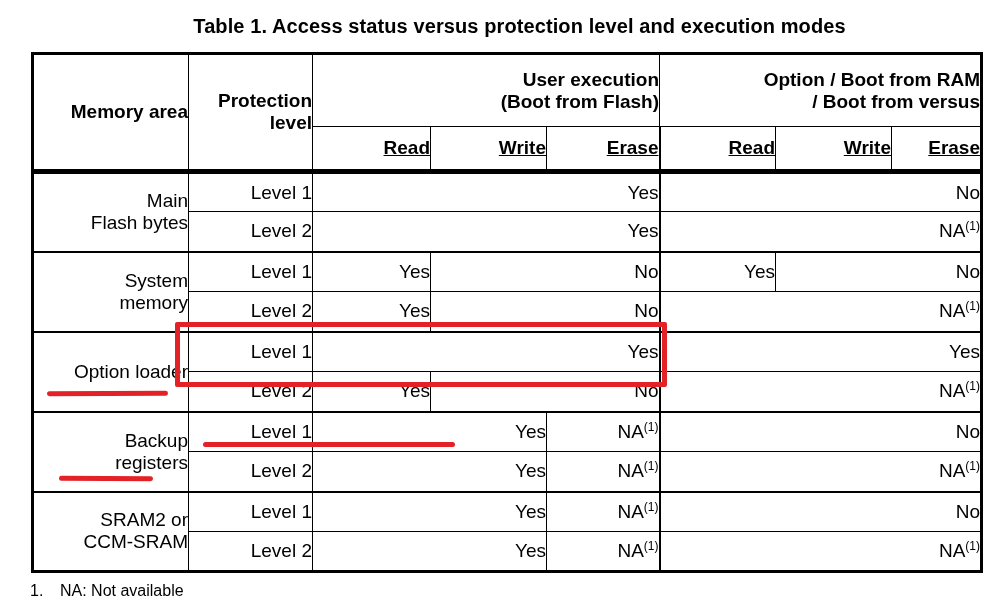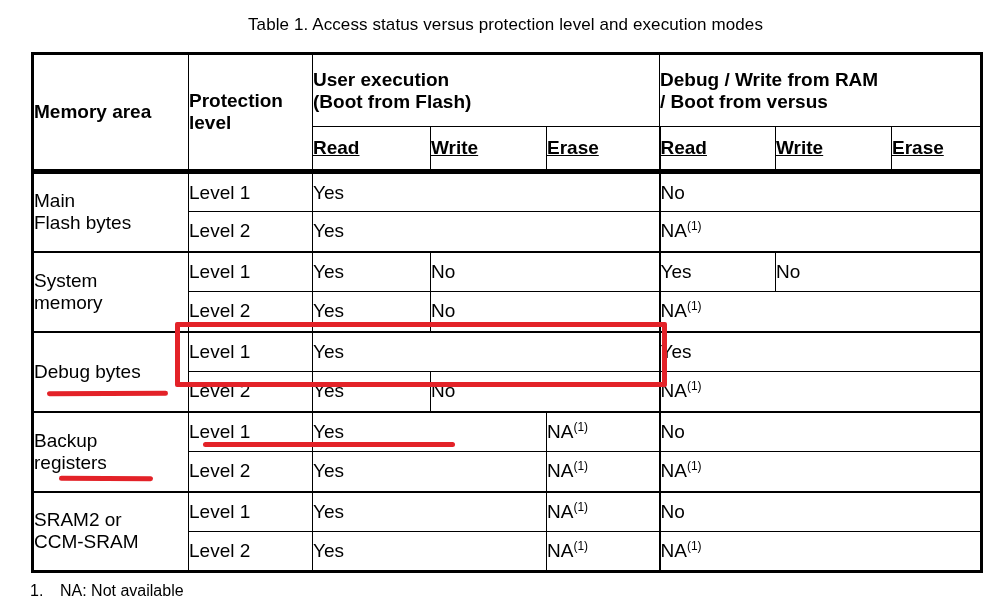--- a/index.html
+++ b/index.html
@@ -8,39 +8,39 @@
     background:#ffffff;
     font-family:"Liberation Sans", sans-serif;
     color:#000;
     position:relative;
     overflow:hidden;
   }
   .page { position:absolute; inset:0; }
 
   .title {
     position:absolute;
-    left:31px; top:15px; width:949px;
+    left:45px; top:15px; width:949px;
     text-align:center;
-    font-size:17px;
-    font-weight:normal;
+    font-size:20px;
+    font-weight:bold;
     letter-spacing:0.1px;
   }
 
   table.access {
     position:absolute;
     left:31px; top:52px;
     width:949px;
     border-collapse:collapse;
     table-layout:fixed;
     border:3px solid #000;
   }
   table.access th, table.access td {
     border:1.5px solid #000;
     padding:0;
-    text-align:left;
+    text-align:right;
     vertical-align:middle;
     font-size:19px;
     line-height:1.15;
     overflow:hidden;
   }
   table.access thead th { font-weight:bold; }
   thead tr.grp-row { height:73px; }
   thead tr.sub-row { height:45px;text-decoration:underline; }
   tbody tr { height:40px; }
 
@@ -115,21 +115,21 @@
         <th rowspan="2" class="col-mem span-both">Memory area</th>
         <th rowspan="2" class="col-level span-both">
           <div>Protection</div>
           <div>level</div>
         </th>
         <th colspan="3" class="grp-user">
           <div>User execution</div>
           <div>(Boot from Flash)</div>
         </th>
         <th colspan="3" class="grp-debug">
-          <div>Debug / Write from RAM</div>
+          <div>Option / Boot from RAM</div>
           <div>/ Boot from versus</div>
         </th>
       </tr>
       <tr class="sub-row">
         <th>Read</th>
         <th>Write</th>
         <th class="sep-r">Erase</th>
         <th class="sep-l">Read</th>
         <th>Write</th>
         <th>Erase</th>
@@ -162,21 +162,21 @@
           <td colspan="2">No</td>
         </tr>
         <tr>
           <td class="level">Level 2</td>
           <td>Yes</td>
           <td colspan="2" class="sep-r">No</td>
           <td colspan="3" class="sep-l">NA<sup class="fnref">(1)</sup></td>
         </tr>
         <tr class="grp">
           <td rowspan="2" class="mem">
-            <div class="ln">Debug bytes</div>
+            <div class="ln">Option loader</div>
           </td>
           <td class="level">Level 1</td>
           <td colspan="3" class="sep-r">Yes</td>
           <td colspan="3" class="sep-l">Yes</td>
         </tr>
         <tr>
           <td class="level">Level 2</td>
           <td>Yes</td>
           <td colspan="2" class="sep-r">No</td>
           <td colspan="3" class="sep-l">NA<sup class="fnref">(1)</sup></td>

